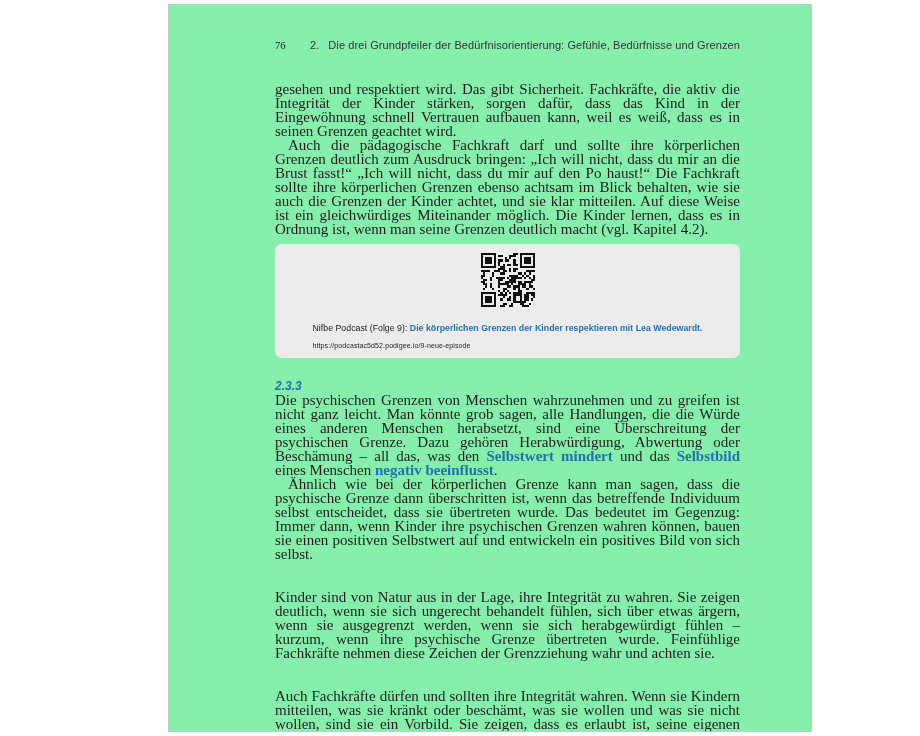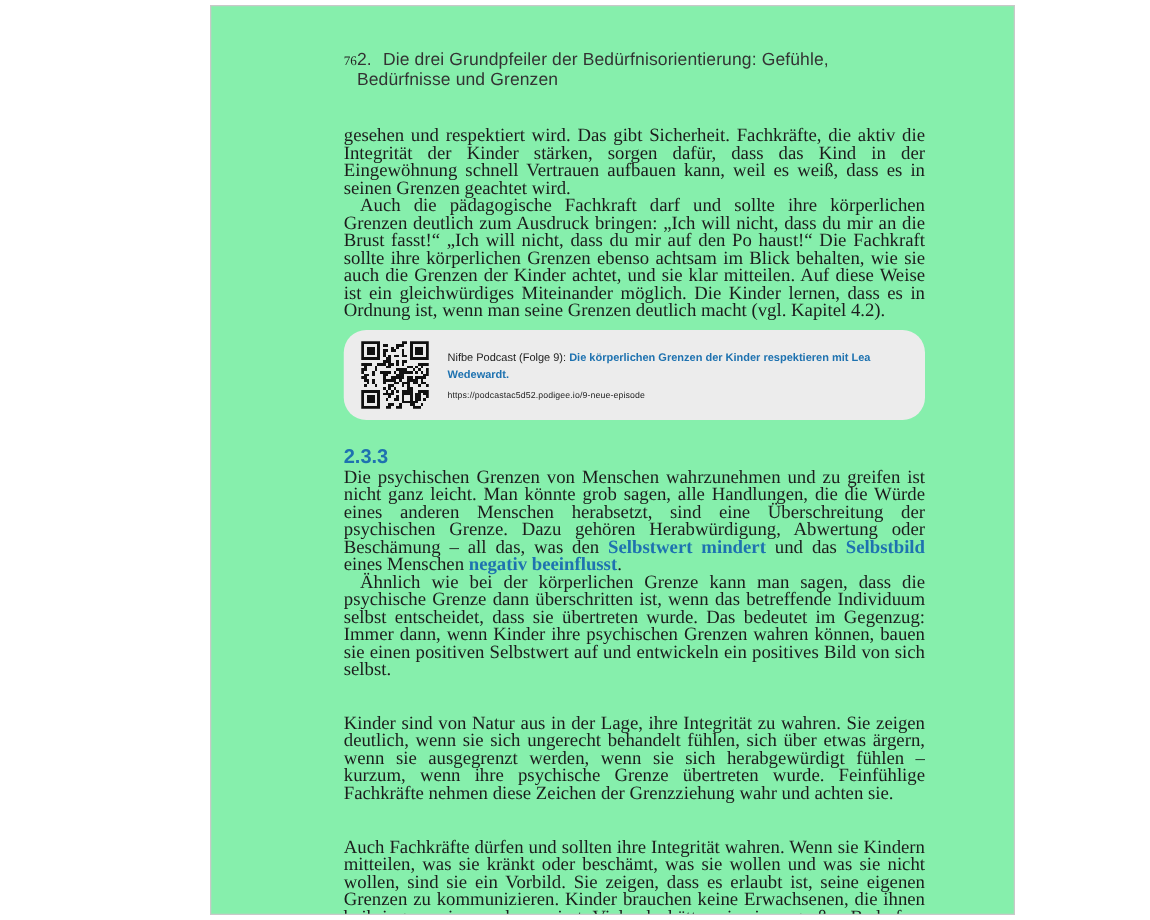--- a/index.html
+++ b/index.html
@@ -16,55 +16,56 @@
     background: #86efac;
     border: 1px solid var(--page-border, #c9c9c9);
     overflow: hidden;
   }
   .page-inner { position: absolute; left: 106px; right: 71px; top: 34px; }
 
   .running-head { display: flex; justify-content: space-between; align-items: baseline; }
   .page-num { font-size: 10.5px; color: #222; }
   .running-title {
     font-family: "Liberation Sans", sans-serif;
-    font-size: 14px; color: #333; letter-spacing: 0.1px;
+    font-size: 11px; color: #333; letter-spacing: 0.1px;
   }
   .chapter-num { margin-right: 9px; }
 
   .bodycopy { margin-top: 31px; }
   p.body-p {
     margin: 0; font-size: 15px; line-height: 14px;
     text-align: justify; hyphens: auto; -webkit-hyphens: auto;
   }
   p.indent { text-indent: 13px; }
   p.gap { margin-top: 29px; }
   .accent { color: var(--accent, #1e72b0); font-weight: bold; }
 
   .podcast-box {
     margin-top: 8px; background: var(--box-background, #ececec);
-    border-radius: 18px; padding: 9px 14px;
-    display: flex; align-items: center; gap: 15px; min-height: 72px;
+    border-radius: 7px; padding: 9px 14px;
+    display: flex; align-items: center; gap: 15px; min-height: 72px; flex-direction: column;
   }
   .qr { flex: 0 0 auto; }
   .qr svg { display: block; width: 54px; height: 54px; }
   .podcast-text { flex: 1; }
   .podcast-line {
     margin: 0; font-family: "Liberation Sans", sans-serif;
     font-size: 8.8px; line-height: 13px; color: #1c1c1c;
   }
   .podcast-url {
     margin: 7px 0 0; font-family: "Liberation Sans", sans-serif;
     font-size: 7px; color: #222; letter-spacing: 0.1px;
   }
 
   .section-heading {
     margin: 21px 0 0; display: flex; gap: 2px;
     font-family: "Liberation Sans", sans-serif;
-    font-size: 16px; font-weight: bold;
+    font-size: 12px; font-weight: bold;
     color: var(--accent, #1e72b0);
+    font-style: italic;
   }
   .after-heading { margin-top: 15px; }
 </style>
 </head>
 <body>
 
 <div class="canvas">
   <div class="book-page">
     <div class="page-inner">
 

